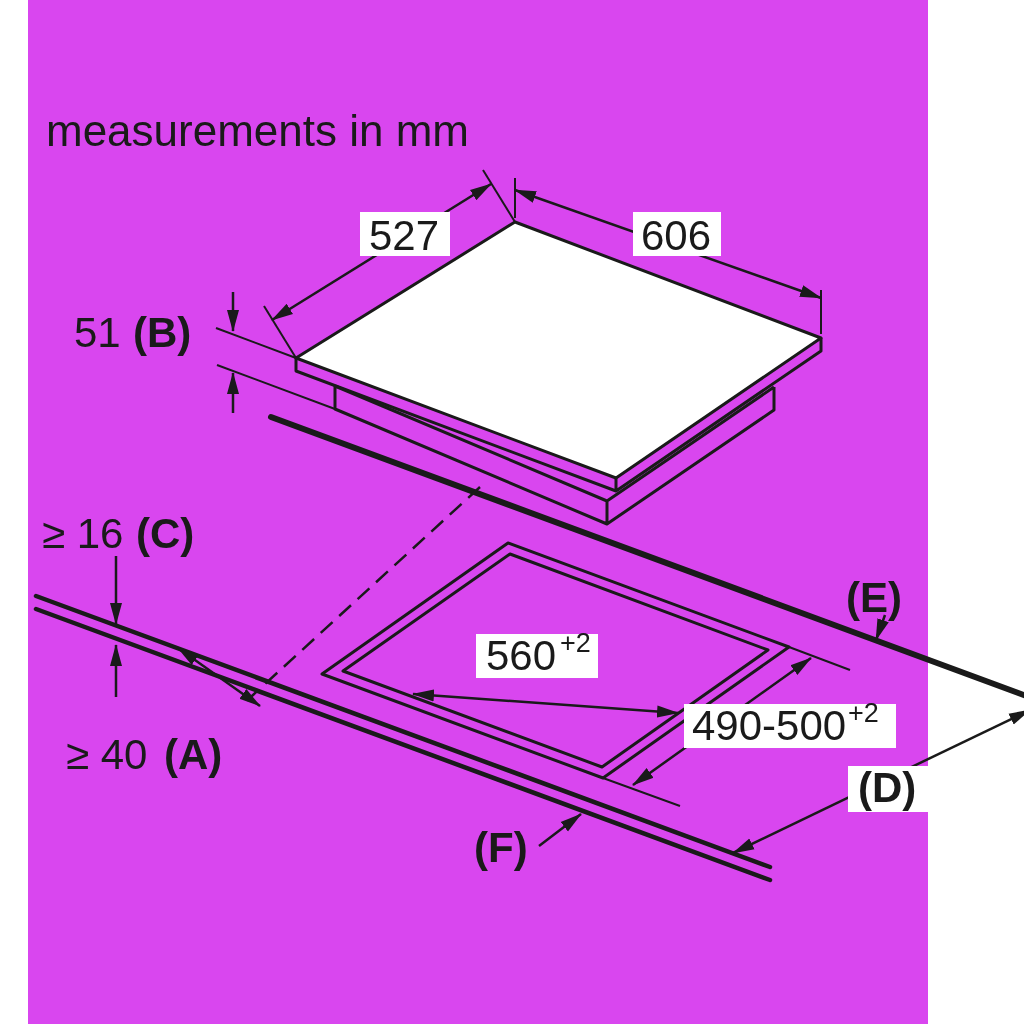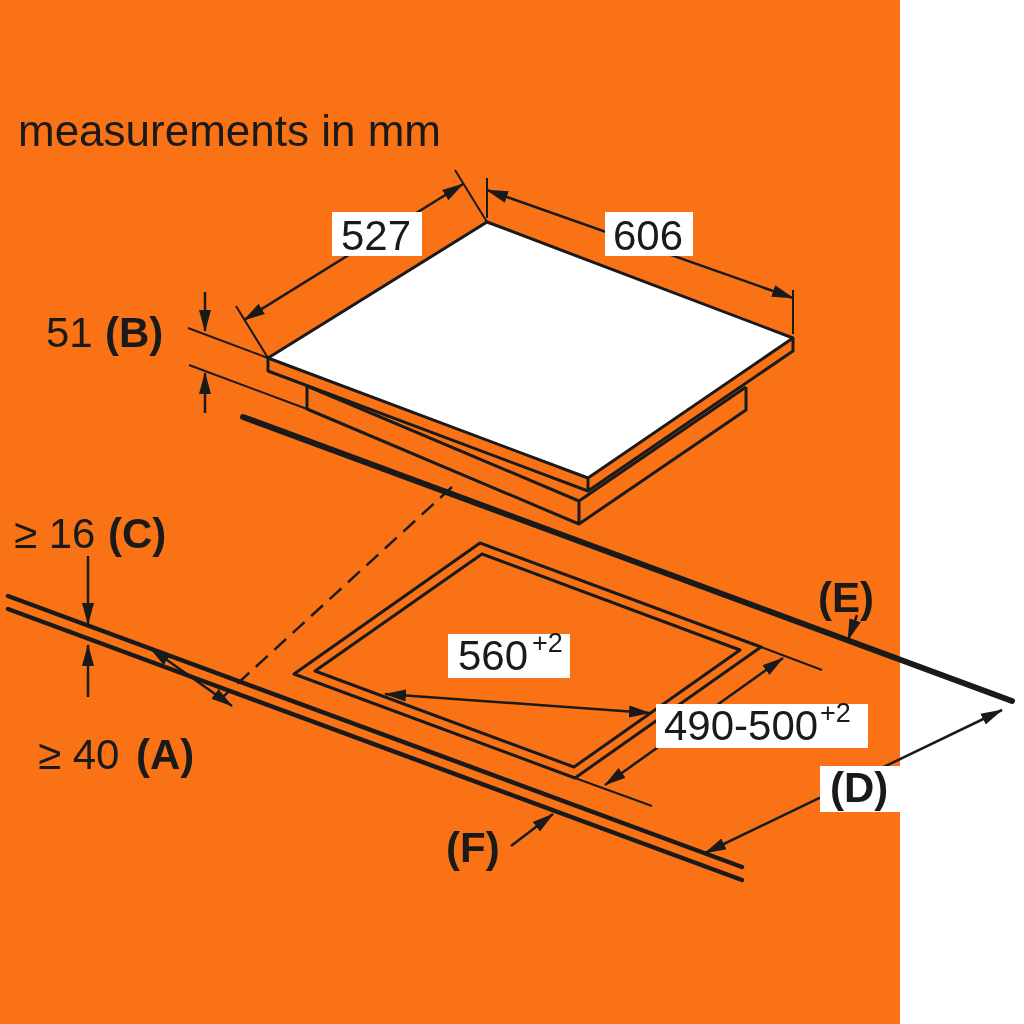--- a/index.html
+++ b/index.html
@@ -1,17 +1,17 @@
 <!DOCTYPE html>
 <html><head>
 <meta charset="utf-8">
 <style>
   html,body{margin:0;padding:0;background:#ffffff;}
-  .page{width:900px;height:1024px;position:relative;background:#f97316;
-        font-family:"Liberation Sans", sans-serif;}
+  .page{width:900px;height:1024px;position:relative;background:#d946ef;
+        font-family:"Liberation Sans", sans-serif;margin-left:28px;}
   svg text{fill:#1a1a1a;font-family:"Liberation Sans", sans-serif;}
   .t-title{font-size:44px;}
   .t-dim{font-size:42px;}
   .t-sup{font-size:27px;}
   .t-lab{font-size:42px;font-weight:700;}
   .ol{stroke:#1a1a1a;stroke-width:3;fill:none;stroke-linejoin:round;}
   .ol-fill{stroke:#1a1a1a;stroke-width:3;fill:#ffffff;stroke-linejoin:round;}
   .thick{stroke:#1a1a1a;stroke-width:6;fill:none;stroke-linecap:round;}
   .thick2{stroke:#1a1a1a;stroke-width:4.5;fill:none;stroke-linecap:round;}
   .dim{stroke:#1a1a1a;stroke-width:2.5;fill:none;}

